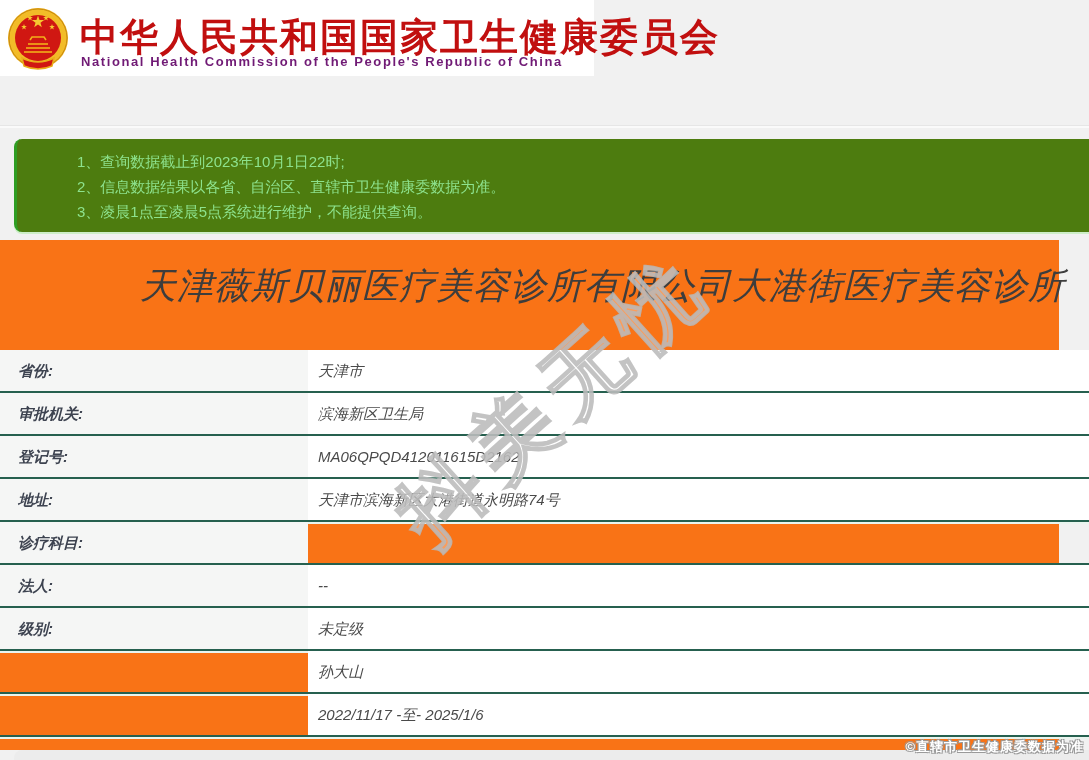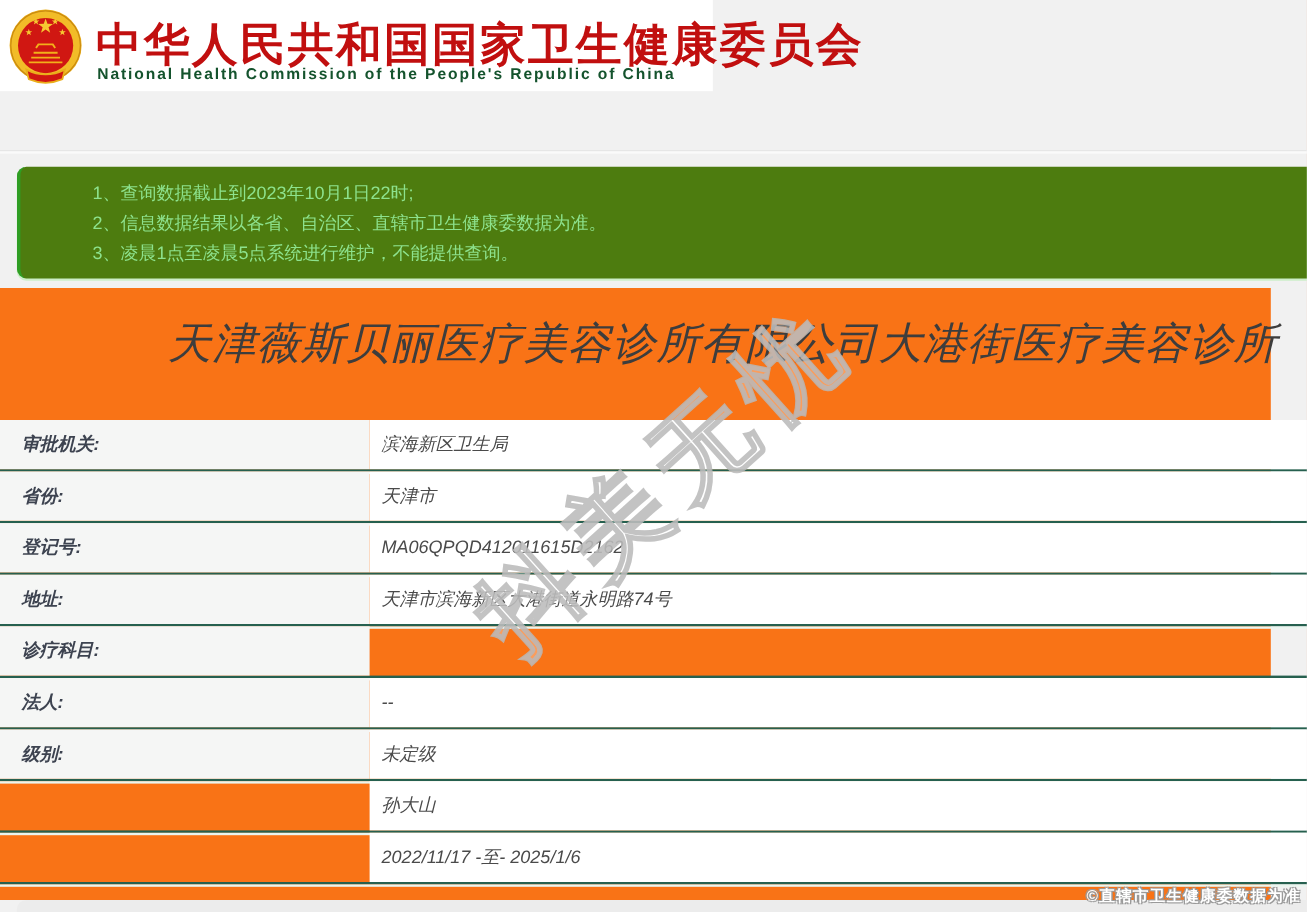--- a/index.html
+++ b/index.html
@@ -4,21 +4,21 @@
 <style>
   * { margin:0; padding:0; box-sizing:border-box; }
   html,body { width:1089px; height:760px; }
   body { font-family:"Liberation Sans","DejaVu Sans",sans-serif; background:#f1f1f1; overflow:hidden; }
   #page { position:relative; width:1089px; height:760px; background:#f1f1f1; }
 
   
   .header-box { position:absolute; left:0; top:0; width:594px; height:76px; background:#ffffff; }
   .emblem { position:absolute; left:6px; top:2px; width:64px; height:74px; }
   .hdr-cn { position:absolute; left:80px; top:12px; font-size:38px; font-weight:bold; color:#c10f0f; letter-spacing:2px; white-space:nowrap; }
-  .hdr-en { position:absolute; left:81px; top:54px; font-size:13px; font-weight:bold; color:#14532d; letter-spacing:1.6px; white-space:nowrap; }
+  .hdr-en { position:absolute; left:81px; top:54px; font-size:13px; font-weight:bold; color:#701a75; letter-spacing:1.6px; white-space:nowrap; }
   .hdr-divider { position:absolute; left:0; top:125px; width:1089px; height:3px; background:#fafafa; border-top:1px solid #e6e6e6; }
 
   
   .notice { position:absolute; left:14px; top:139px; width:1075px; height:93px;
             background:#4d7c0f; border-radius:8px 0 0 8px;
             border-left:3px solid #2f9e23; box-shadow:0 2px 0 #cdeec8;
             padding:10px 0 0 60px; }
   .notice-line { font-size:15px; line-height:25px; color:#8de28d; white-space:nowrap; }
 
   
@@ -81,26 +81,26 @@
     <div class="notice-line">1、查询数据截止到2023年10月1日22时;</div>
     <div class="notice-line">2、信息数据结果以各省、自治区、直辖市卫生健康委数据为准。</div>
     <div class="notice-line">3、凌晨1点至凌晨5点系统进行维护，不能提供查询。</div>
   </div>
 
   <div class="panel">
     <div class="result-title">天津薇斯贝丽医疗美容诊所有限公司大港街医疗美容诊所</div>
 
     <div class="table">
       <div class="row">
+        <div class="cell-label">省份:</div>
+        <div class="cell-value">天津市</div>
+      </div>
+      <div class="row">
         <div class="cell-label">审批机关:</div>
         <div class="cell-value">滨海新区卫生局</div>
-      </div>
-      <div class="row">
-        <div class="cell-label">省份:</div>
-        <div class="cell-value">天津市</div>
       </div>
       <div class="row">
         <div class="cell-label">登记号:</div>
         <div class="cell-value">MA06QPQD412011615D2162</div>
       </div>
       <div class="row">
         <div class="cell-label">地址:</div>
         <div class="cell-value">天津市滨海新区大港街道永明路74号</div>
       </div>
       <div class="row">

